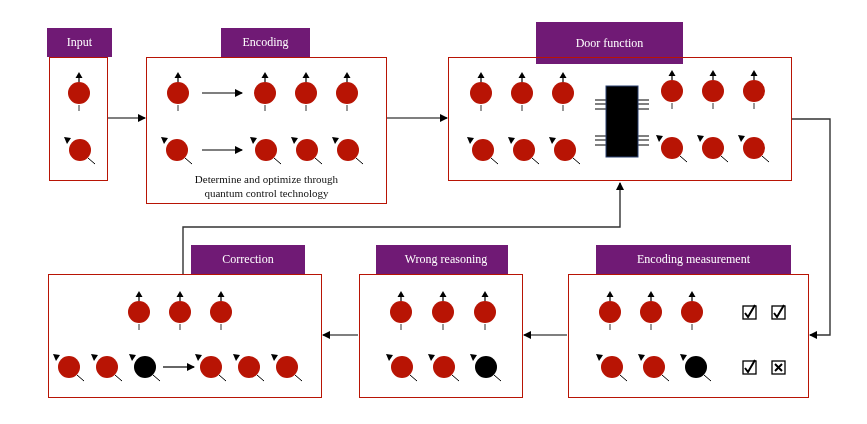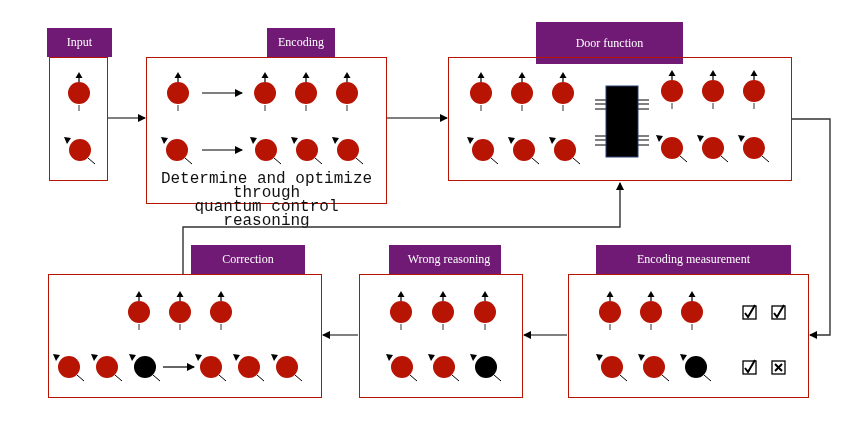--- a/index.html
+++ b/index.html
@@ -6,44 +6,44 @@
   body { width: 867px; height: 424px; position: relative; overflow: hidden; font-family: "Liberation Serif", "DejaVu Serif", serif; }
   #canvas { position: absolute; left: 0; top: 0; }
   .stage-label {
     position: absolute; background: #701a75; color: #ffffff;
     font-family: "Liberation Serif", "DejaVu Serif", serif; font-size: 12px;
     display: flex; align-items: center; justify-content: center;
     box-sizing: border-box; white-space: nowrap;
   }
   .stage-box { position: absolute; border: 1.5px solid #b81404; box-sizing: border-box; background: transparent; }
   .note {
-    position: absolute; font-family: Liberation Mono, monospace; font-size: 16px;
+    position: absolute; font-family: Liberation Serif, serif; font-size: 11px;
     color: #111; text-align: center; line-height: 14px;
   }
 </style>
 </head>
 <body>
 
 <div class="stage-label" style="left:47px;top:28px;width:65px;height:29px;">Input</div>
-<div class="stage-label" style="left:221px;top:28px;width:68px;height:29px;margin-left:46px;">Encoding</div>
+<div class="stage-label" style="left:221px;top:28px;width:89px;height:29px;">Encoding</div>
 <div class="stage-label" style="left:536px;top:22px;width:147px;height:42px;">Door function</div>
 <div class="stage-label" style="left:596px;top:245px;width:195px;height:29px;">Encoding measurement</div>
-<div class="stage-label" style="left:389px;top:245px;width:112px;height:29px;padding-left:8px;">Wrong reasoning</div>
+<div class="stage-label" style="left:376px;top:245px;width:132px;height:29px;padding-left:8px;">Wrong reasoning</div>
 <div class="stage-label" style="left:191px;top:245px;width:114px;height:29px;">Correction</div>
 
 <div class="stage-box" style="left:49px;top:57px;width:59px;height:124px;"></div>
 <div class="stage-box" style="left:146px;top:57px;width:241px;height:147px;"></div>
 <div class="stage-box" style="left:448px;top:57px;width:344px;height:124px;"></div>
 <div class="stage-box" style="left:568px;top:274px;width:241px;height:124px;"></div>
 <div class="stage-box" style="left:359px;top:274px;width:164px;height:124px;"></div>
 <div class="stage-box" style="left:48px;top:274px;width:274px;height:124px;"></div>
 
 <div class="note" style="left:150px;top:172px;width:233px;">
   <div>Determine and optimize through</div>
-  <div>quantum control reasoning</div>
+  <div>quantum control technology</div>
 </div>
 
 <svg id="canvas" width="867" height="424" viewBox="0 0 867 424">
   <defs>
     <marker id="ah" markerWidth="8" markerHeight="8" refX="7" refY="4" orient="auto" markerUnits="userSpaceOnUse">
       <path d="M0,0 L8,4 L0,8 Z" fill="#000"></path>
     </marker>
   </defs>
   <g id="connectors">
       <line x1="108" y1="118" x2="145" y2="118" stroke="#000000" stroke-width="1.2" marker-end="url(#ah)"></line>

